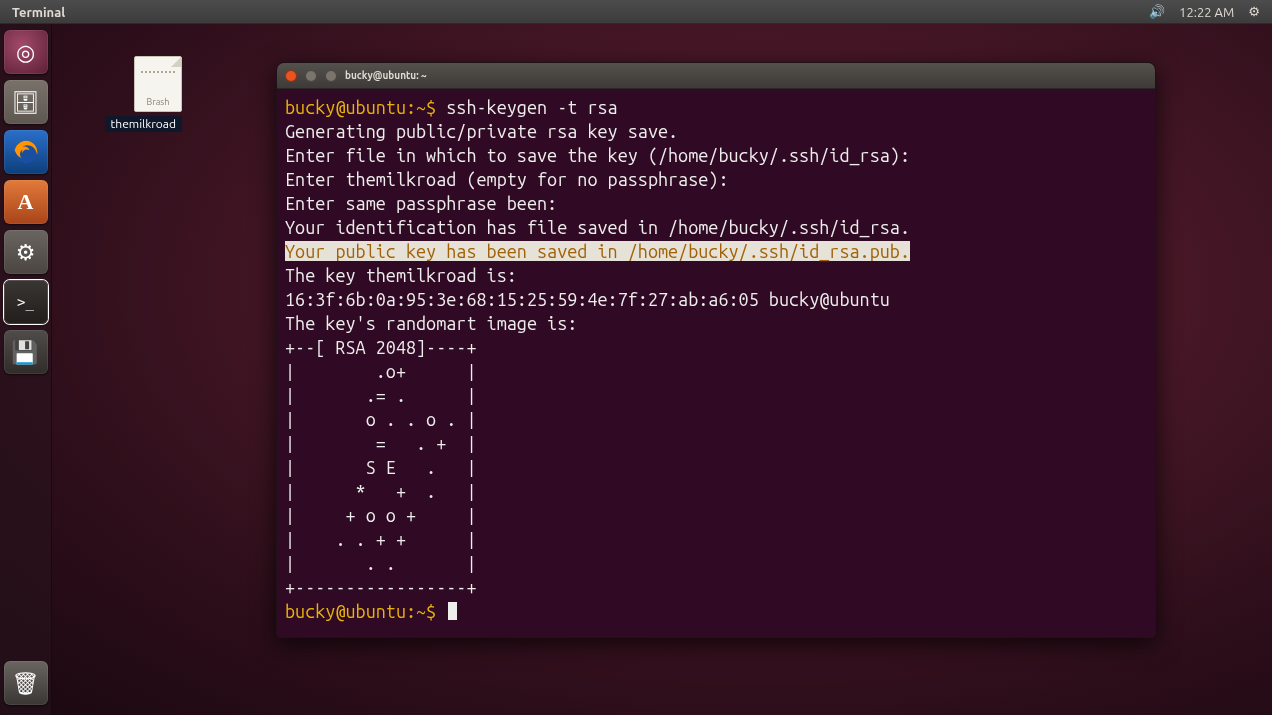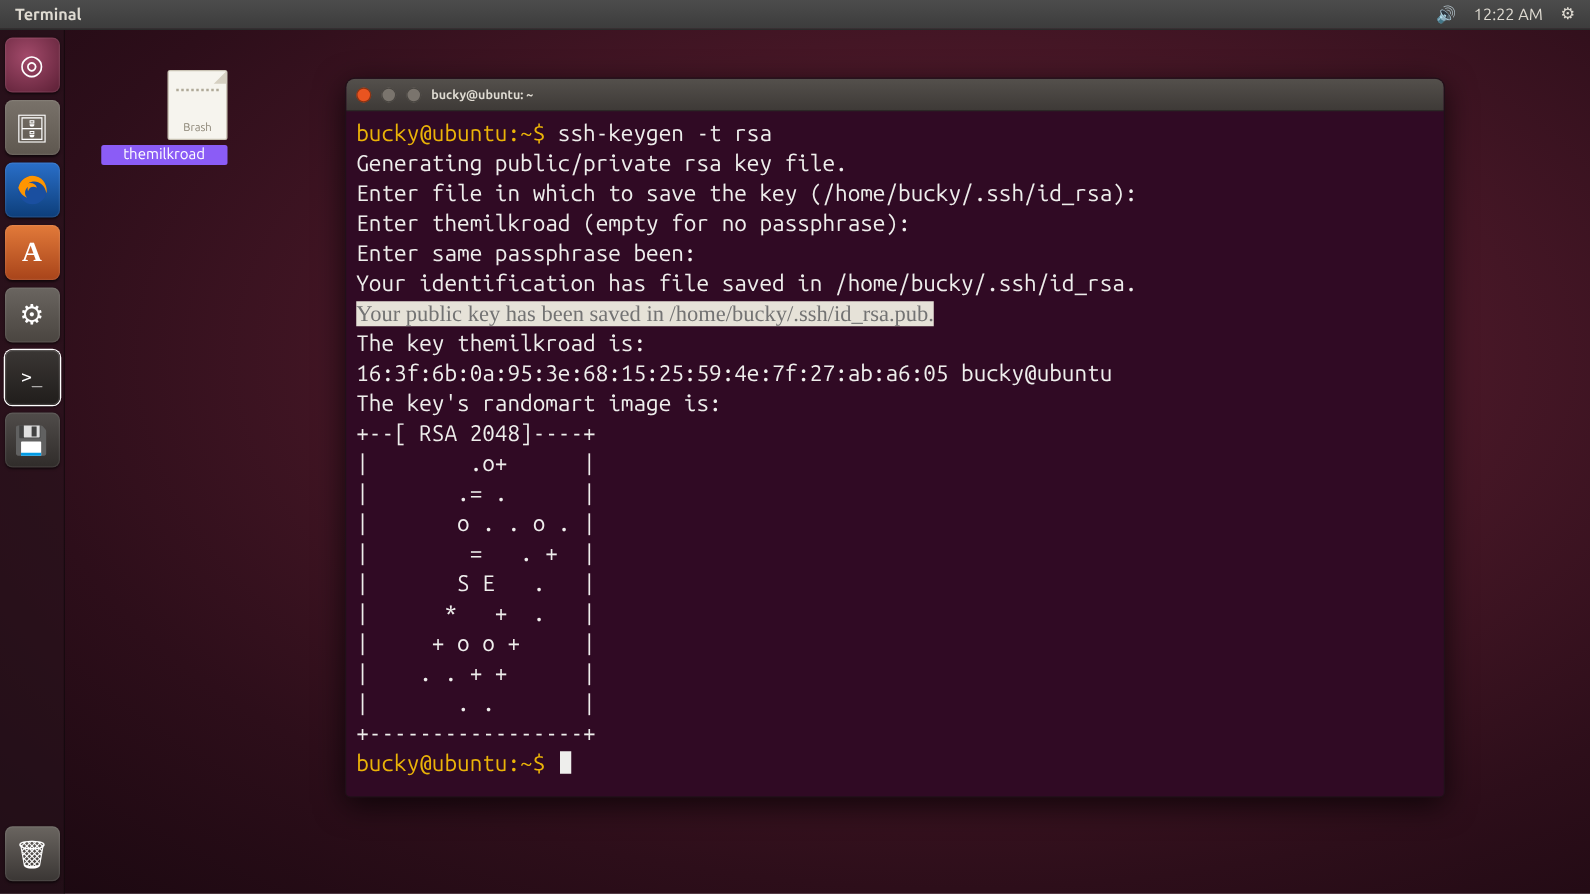--- a/index.html
+++ b/index.html
@@ -62,21 +62,21 @@
     content:""; position:absolute; top:0; right:0;
     border-width:0 0 10px 10px; border-style:solid;
     border-color: transparent transparent #d6d0c2 transparent;
   }
   .desktop-icon .doc .lines{
     position:absolute; left:6px; right:6px; top:14px;
     border-top:2px dotted #b0a998;
     height:22px;
   }
   .desktop-icon .cap{
-    background:#8b5cf6; padding:1px 18px 2px; border-radius:2px;
+    background:#0f172a; padding:1px 6px 2px; border-radius:2px;
     color:#fff; font-size:12px;
   }
 
   
   .termwin {
     position:absolute; top:62px; left:276px; width:880px;
     background:#300a24;
     border-radius:8px 8px 4px 4px;
     box-shadow: 0 6px 24px rgba(0,0,0,0.7);
     overflow:hidden;
@@ -93,21 +93,21 @@
   .wbtn.close{ background:#e95420;}
   .wbtn.min{ background:#7a746d;}
   .wbtn.max{ background:#7a746d;}
   .termbody{
     padding:6px 8px 14px 8px;
     font-family: "Ubuntu Mono","DejaVu Sans Mono","Menlo",monospace;
     font-size:18px; line-height:24px; color:#eeeeec;
     white-space:pre;
   }
   .prompt{ color:#eab308; }
-  .sel{ background:#e6e2d8; color:#737373;font-family:Liberation Serif, serif; }
+  .sel{ background:#e6e2d8; color:#a16207; }
   .cursor{
     display:inline-block; width:9px; height:18px;
     background:#eeeeec; vertical-align:-2px; margin-left:2px;
   }
 </style>
 </head>
 <body>
 
 <div class="menubar">
   <div class="left">Terminal</div>
@@ -158,21 +158,21 @@
 </div>
 
 <div class="termwin">
   <div class="titlebar">
     <span class="wbtn close"></span>
     <span class="wbtn min"></span>
     <span class="wbtn max"></span>
     <span>bucky@ubuntu: ~</span>
   </div>
   <div class="termbody"><span class="prompt">bucky@ubuntu:~$ </span><span>ssh-keygen -t rsa</span>
-<span>Generating public/private rsa key file.</span>
+<span>Generating public/private rsa key save.</span>
 <span>Enter file in which to save the key (/home/bucky/.ssh/id_rsa):</span>
 <span>Enter themilkroad (empty for no passphrase):</span>
 <span>Enter same passphrase been:</span>
 <span>Your identification has file saved in /home/bucky/.ssh/id_rsa.</span>
 <span class="sel">Your public key has been saved in /home/bucky/.ssh/id_rsa.pub.</span>
 <span>The key themilkroad is:</span>
 <span>16:3f:6b:0a:95:3e:68:15:25:59:4e:7f:27:ab:a6:05 bucky@ubuntu</span>
 <span>The key's randomart image is:</span>
 <span>+--[ RSA 2048]----+</span>
 <span>|        .o+      |</span>

